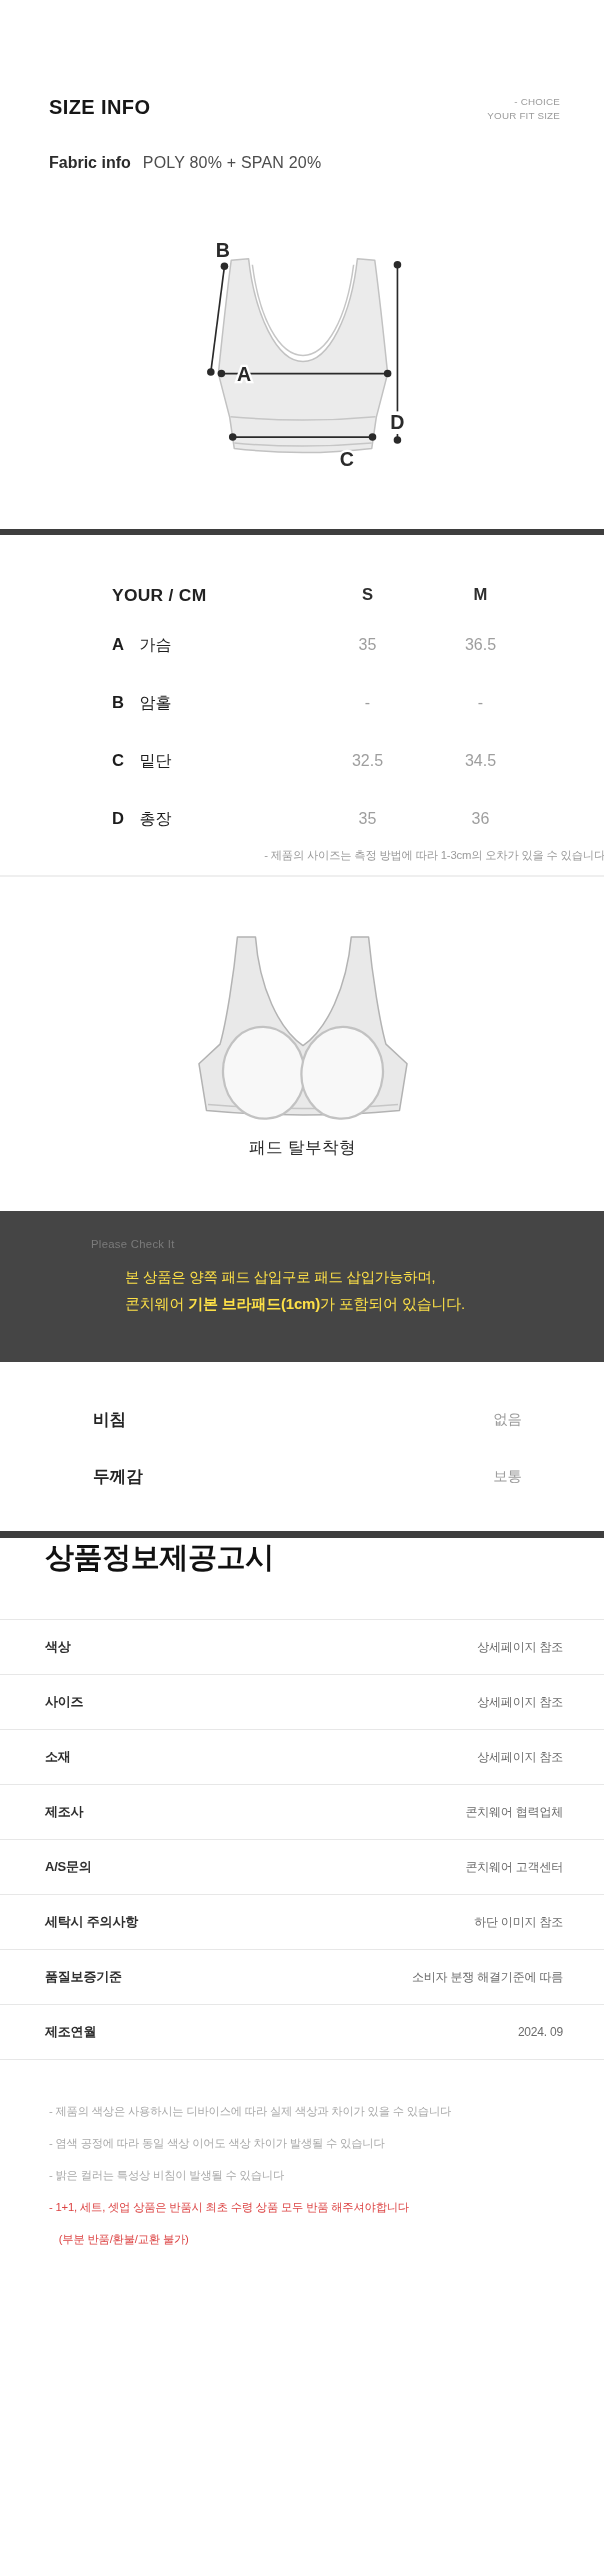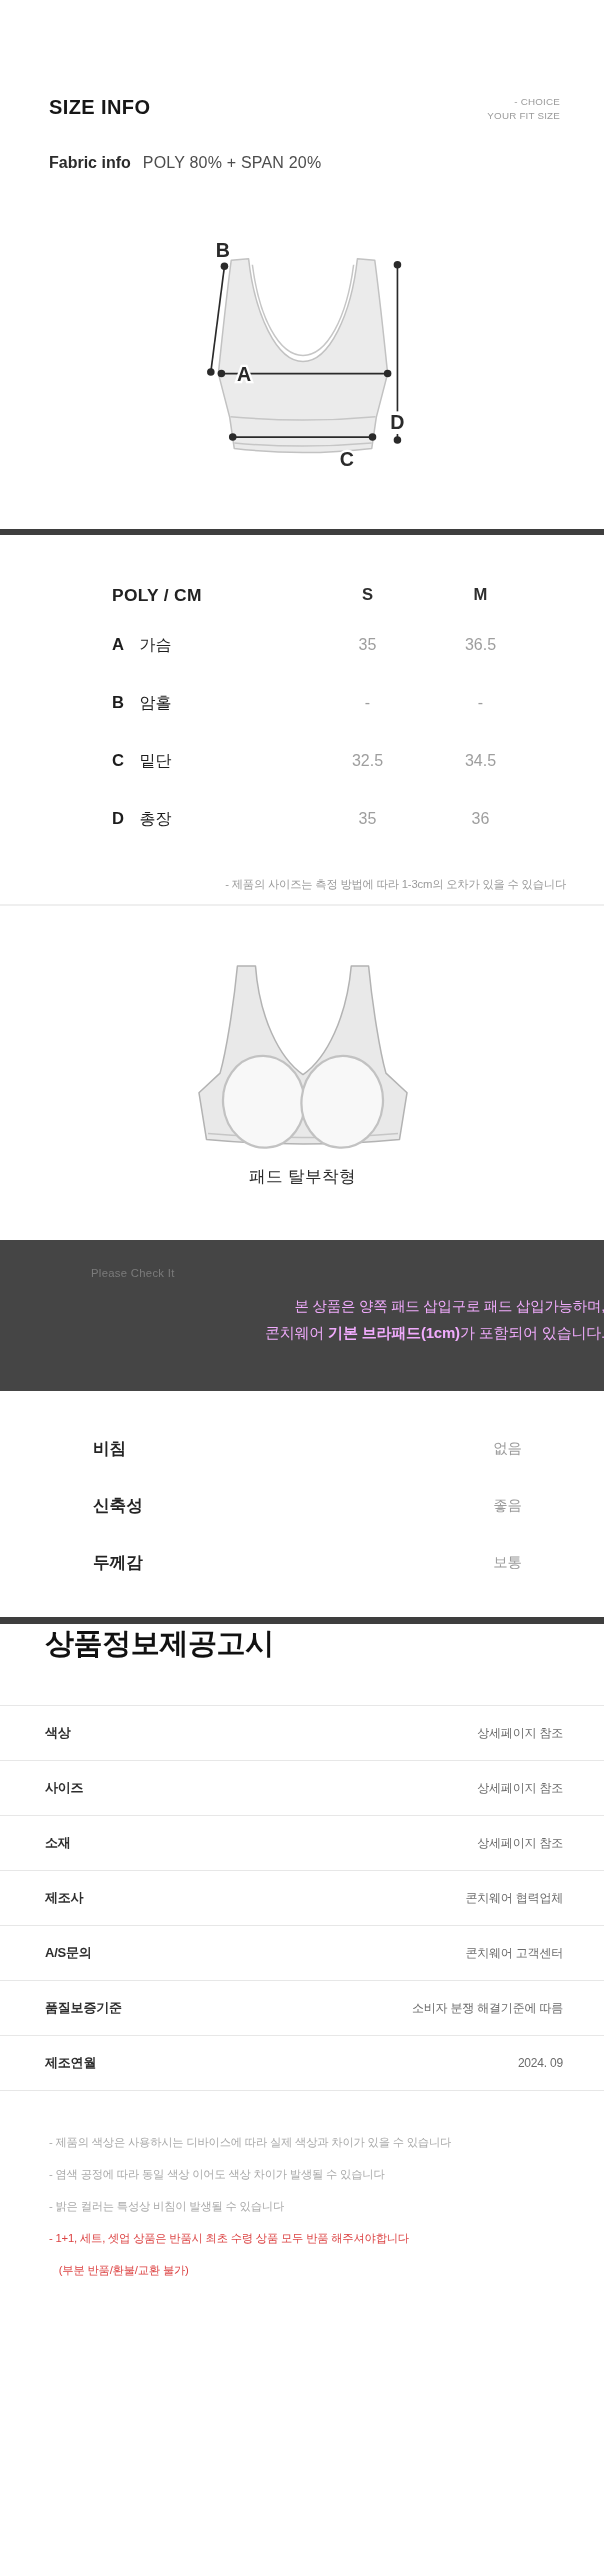--- a/index.html
+++ b/index.html
@@ -29,30 +29,30 @@
   .size-table{margin-top:39px;}
   .st-row{display:flex;align-items:center;padding:0 68px 0 112px;height:58px;}
   .st-head{height:42px;}
   .st-label-col{flex:1;display:flex;align-items:baseline;}
   .st-head-label{font-size:17.4px;font-weight:700;color:#222;letter-spacing:0.3px;}
   .st-col{width:113px;text-align:center;}
   .st-col-head{font-size:16.6px;font-weight:600;color:#2e2e2e;}
   .st-letter{font-size:16.6px;font-weight:700;color:#1d1d1d;width:23px;}
   .st-name{font-size:16px;font-weight:400;color:#1d1d1d;margin-left:4.5px;}
   .st-val{font-size:16px;font-weight:400;color:#9e9e9e;}
-  .size-note{margin-top:29px;height:15px;text-align:right;padding-right:39px;
+  .size-note{height:15px;text-align:right;
              font-size:11.3px;color:#9a9a9a;letter-spacing:-0.2px;}
   .divider-light{margin-top:12px;height:1.5px;background:#efefef;}
   
   .pad-svg{display:block;margin:54px auto 0;}
   .pad-caption{margin-top:16.6px;height:19.6px;text-align:center;font-size:16.6px;font-weight:500;color:#2a2a2a;letter-spacing:0.4px;}
   
   .check-box{margin-top:54px;height:151px;background:#454545;box-sizing:border-box;padding-top:27px;}
   .check-label{padding-left:91px;font-size:11.3px;color:#7b7b7b;letter-spacing:0.3px;}
-  .check-lines{margin-left:125px;text-align:right;color:#f0abfc;}
+  .check-lines{margin-left:125px;text-align:left;color:#fde047;}
   .check-line1{margin-top:18px;font-size:14.4px;letter-spacing:-0.2px;}
   .check-line2{margin-top:8.3px;font-size:15px;letter-spacing:-0.2px;}
   .check-line2 b{font-weight:700;}
   
   .attrs{margin-top:29px;}
   .attr-row{display:flex;align-items:center;justify-content:space-between;height:57px;padding:0 83px 0 93px;gap:32px;}
   .attr-label{font-size:16.6px;font-weight:700;color:#242424;}
   .attr-value{font-size:14.4px;color:#9b9b9b;}
   .bar2{margin-top:26.4px;}
   
@@ -116,21 +116,21 @@
     <text x="305" y="248" text-anchor="middle" font-size="26" font-weight="700" fill="#2a2a2a" style="paint-order:stroke;stroke:#fff;stroke-width:6">D</text>
     <line x1="305" y1="254" x2="305" y2="259" stroke="#2a2a2a" stroke-width="2.2"></line>
     <circle cx="305" cy="262" r="5" fill="#2a2a2a"></circle>
   </svg>
 
   <div class="divider-dark bar1"></div>
 
   <div class="size-table">
     <div class="st-row st-head">
       <div class="st-label-col">
-          <span class="st-head-label">POLY / CM</span>
+          <span class="st-head-label">YOUR / CM</span>
         </div>
       <div class="st-col st-col-head">S</div>
       <div class="st-col st-col-head">M</div>
     </div>
 
     <div class="st-row">
       <div class="st-label-col">
         <span class="st-letter">A</span>
         <span class="st-name">가슴</span>
       </div>
@@ -187,24 +187,20 @@
       <div class="check-line2"><span>콘치웨어 </span><b>기본 브라패드(1cm)</b><span>가 포함되어 있습니다.</span></div>
     </div>
   </div>
 
   <div class="attrs">
     <div class="attr-row">
       <span class="attr-label">비침</span>
       <span class="attr-value">없음</span>
     </div>
     <div class="attr-row">
-      <span class="attr-label">신축성</span>
-      <span class="attr-value">좋음</span>
-    </div>
-    <div class="attr-row">
       <span class="attr-label">두께감</span>
       <span class="attr-value">보통</span>
     </div>
   </div>
 
   <div class="divider-dark bar2"></div>
 
   <div class="pi-title">상품정보제공고시</div>
 
   <div class="pi-table">
@@ -220,20 +216,24 @@
       <span class="pi-label">소재</span>
       <span class="pi-value">상세페이지 참조</span>
     </div>
     <div class="pi-row">
       <span class="pi-label">제조사</span>
       <span class="pi-value">콘치웨어 협력업체</span>
     </div>
     <div class="pi-row">
       <span class="pi-label">A/S문의</span>
       <span class="pi-value">콘치웨어 고객센터</span>
+    </div>
+    <div class="pi-row">
+      <span class="pi-label">세탁시 주의사항</span>
+      <span class="pi-value">하단 이미지 참조</span>
     </div>
     <div class="pi-row">
       <span class="pi-label">품질보증기준</span>
       <span class="pi-value">소비자 분쟁 해결기준에 따름</span>
     </div>
     <div class="pi-row">
       <span class="pi-label">제조연월</span>
       <span class="pi-value">2024. 09</span>
     </div>
   </div>

